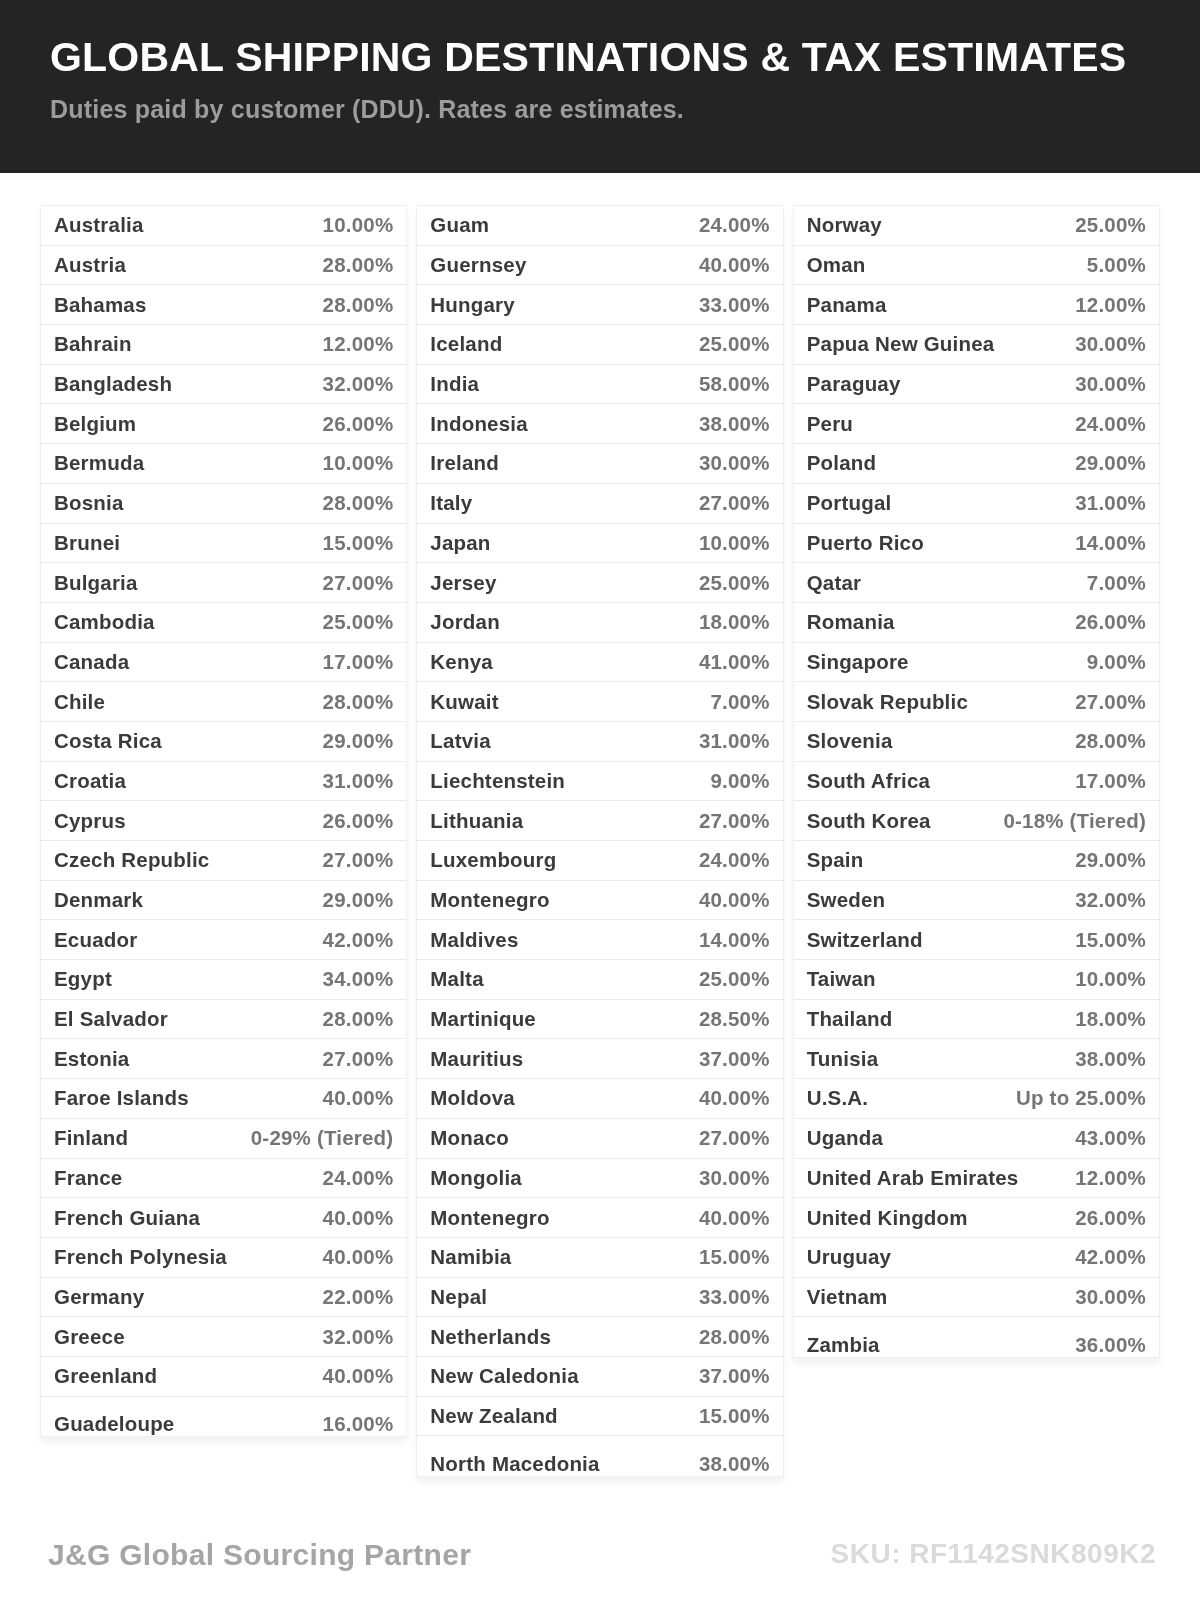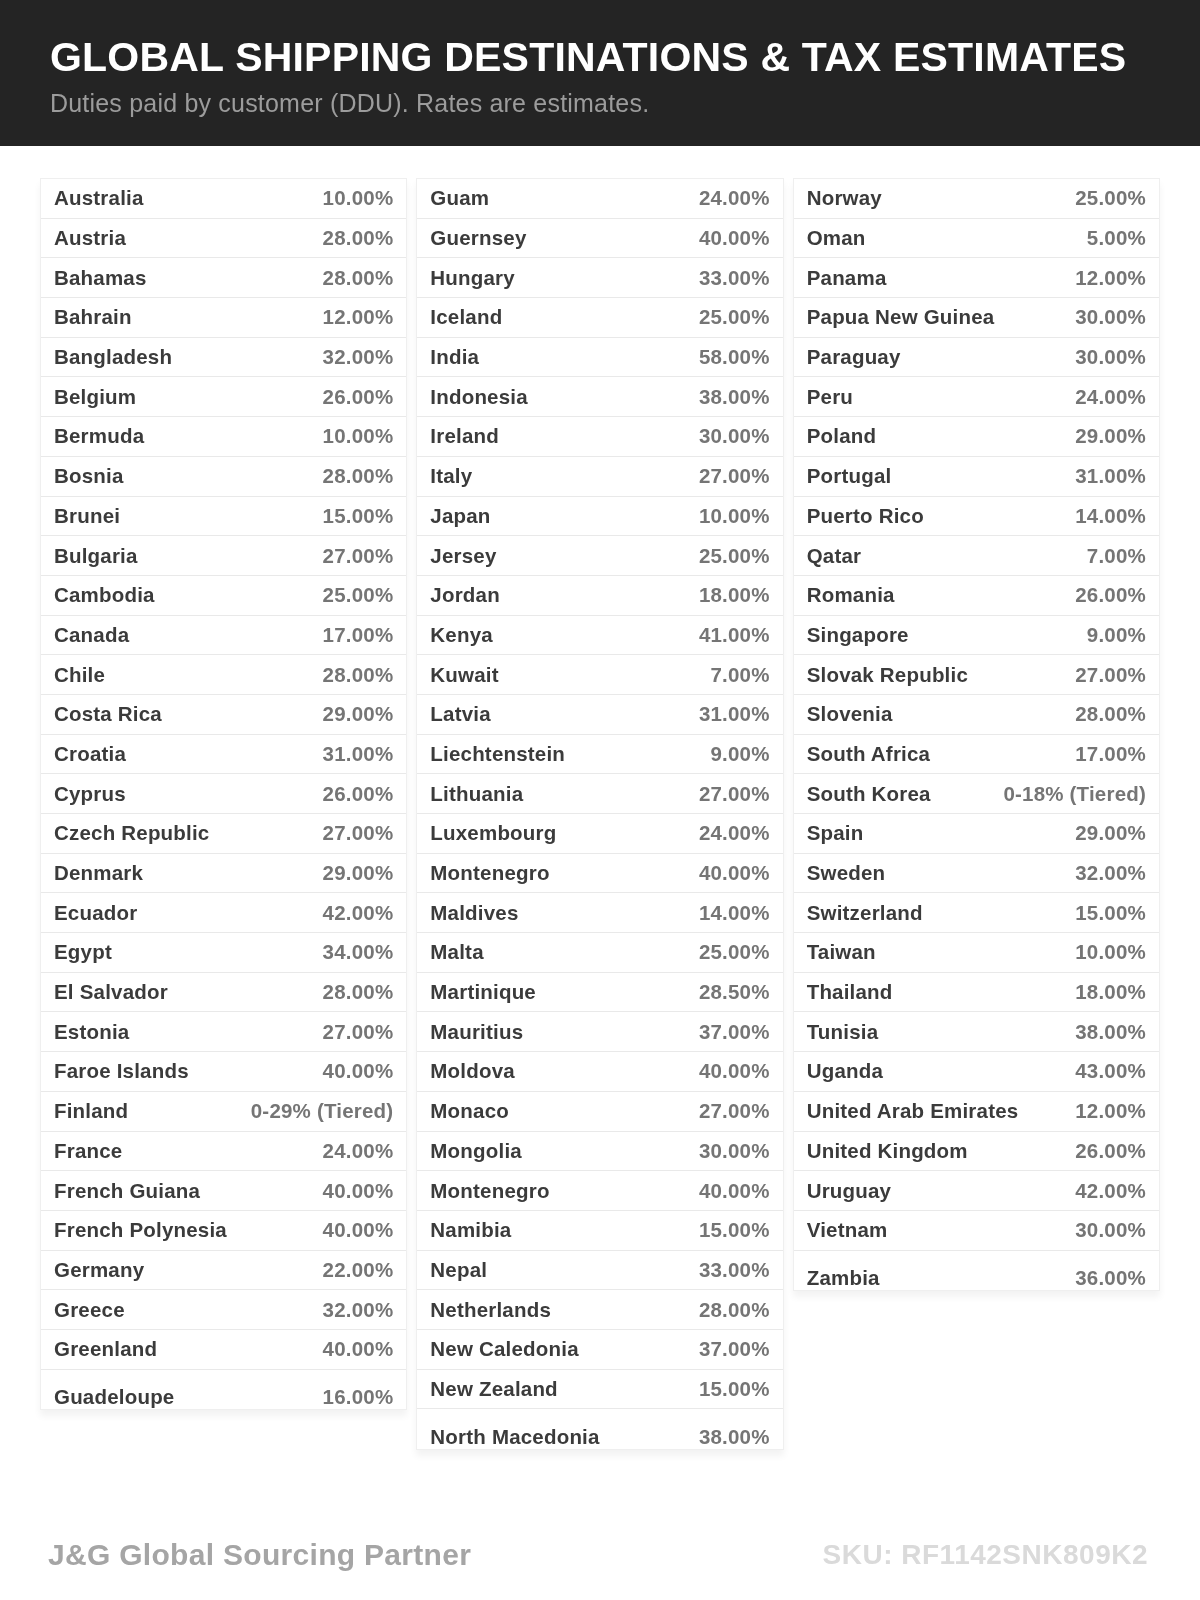--- a/index.html
+++ b/index.html
@@ -18,36 +18,36 @@
   html,body{width:1200px;}
   body{
     width:1200px;height:1600px;
     background:var(--page-bg);
     font-family:"Liberation Sans", sans-serif;
     position:relative;
     overflow:hidden;
   }
   .header{
     background:var(--header-bg);
-    height:146px;
+    height:173px;
     padding:36px 50px 0 50px;
   }
   .header .title{
     color:var(--title);
     font-size:41px;
     font-weight:bold;
     letter-spacing:0.2px;
     line-height:1.05;
     white-space:nowrap;
   }
   .header .subtitle{
     color:var(--subtitle);
     font-size:25px;
-    font-weight:normal;
-    margin-top:10px;
+    font-weight:bold;
+    margin-top:16px;
     letter-spacing:0.2px;
   }
   .table-grid{
     margin:32px 40px 0 40px;
     display:grid;
     grid-template-columns:repeat(3, 1fr);
     column-gap:9px;
     align-items:start;
   }
   .col{
@@ -75,24 +75,24 @@
   .row .rate{
     color:var(--rate);
     font-size:20.5px;
     font-weight:bold;
     letter-spacing:0.2px;
     white-space:nowrap;
     text-align:right;
   }
   .footer{
     position:absolute;
-    left:48px;right:52px;bottom:28px;
+    left:48px;right:44px;bottom:28px;
     display:flex;
     justify-content:space-between;
-    align-items:center;
+    align-items:flex-start;
   }
   .footer .brand{
     color:var(--brand);
     font-size:30px;
     font-weight:bold;
     letter-spacing:0.3px;
   }
   .footer .sku{
     color:var(--sku);
     font-size:28px;
@@ -448,20 +448,24 @@
       </div>
       <div class="row">
         <span class="country">Thailand</span>
         <span class="rate">18.00%</span>
       </div>
       <div class="row">
         <span class="country">Tunisia</span>
         <span class="rate">38.00%</span>
       </div>
       <div class="row">
+        <span class="country">U.S.A.</span>
+        <span class="rate">Up to 25.00%</span>
+      </div>
+      <div class="row">
         <span class="country">Uganda</span>
         <span class="rate">43.00%</span>
       </div>
       <div class="row">
         <span class="country">United Arab Emirates</span>
         <span class="rate">12.00%</span>
       </div>
       <div class="row">
         <span class="country">United Kingdom</span>
         <span class="rate">26.00%</span>

